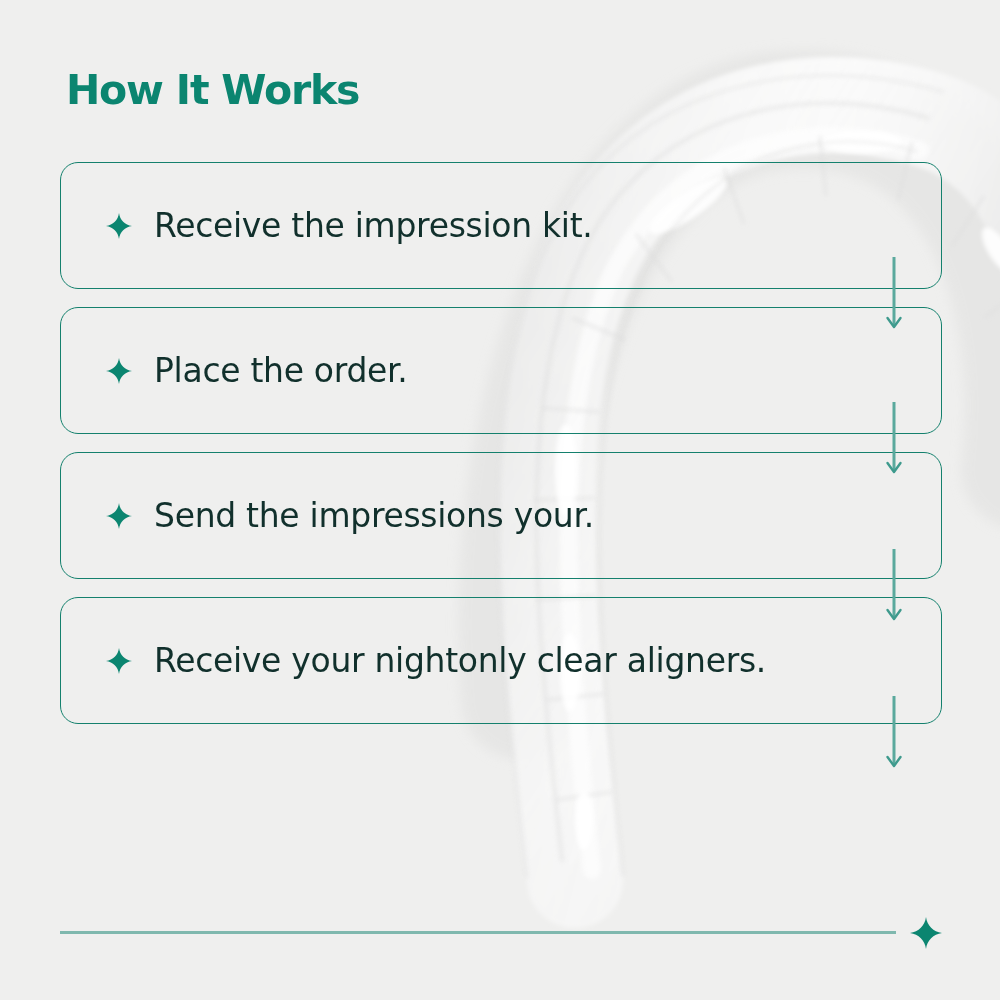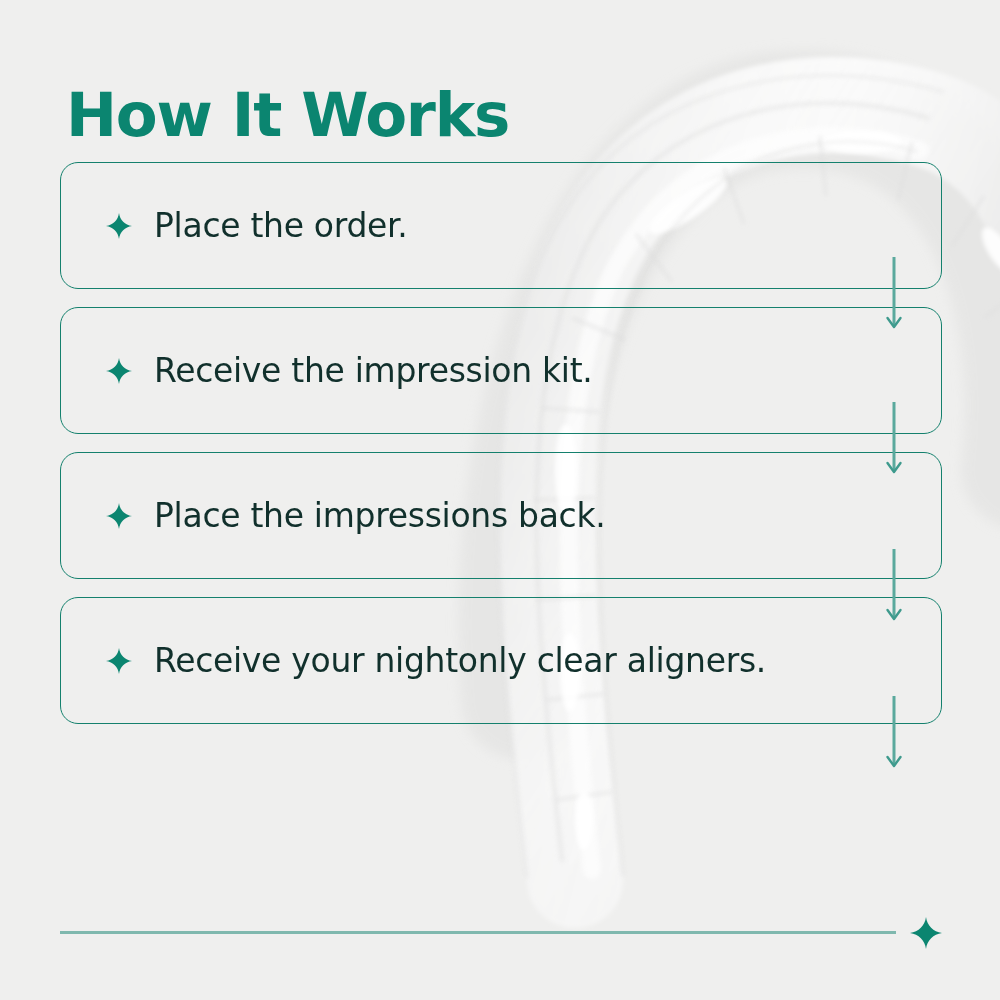--- a/index.html
+++ b/index.html
@@ -34,21 +34,21 @@
   }
 
   
   #page-title {
     position: absolute;
     left: 66px;
     top: 42px;
     z-index: 5;
     font-family: "DejaVu Sans", sans-serif;
     font-weight: bold;
-    font-size: 61px;
+    font-size: 41px;
     letter-spacing: -1.2px;
     line-height: 1.05;
     color: #0b8570;
     white-space: nowrap;
   }
 
   
   #steps {
     position: absolute;
     left: 60px;
@@ -196,37 +196,37 @@
 
   <h1 id="page-title">How It Works</h1>
 
   <div id="steps">
 
     <div class="step-card">
       <svg class="step-bullet" viewBox="0 0 24 24" xmlns="http://www.w3.org/2000/svg">
         <path d="M12 0 C 12.9 6.6 17.4 11.1 24 12 C 17.4 12.9 12.9 17.4 12 24
                  C 11.1 17.4 6.6 12.9 0 12 C 6.6 11.1 11.1 6.6 12 0 Z" fill="#0b8570"></path>
       </svg>
+      <span class="step-label">Receive the impression kit.</span>
+    </div>
+
+    <div class="step-card">
+      <svg class="step-bullet" viewBox="0 0 24 24" xmlns="http://www.w3.org/2000/svg">
+        <path d="M12 0 C 12.9 6.6 17.4 11.1 24 12 C 17.4 12.9 12.9 17.4 12 24
+                 C 11.1 17.4 6.6 12.9 0 12 C 6.6 11.1 11.1 6.6 12 0 Z" fill="#0b8570"></path>
+      </svg>
       <span class="step-label">Place the order.</span>
     </div>
 
     <div class="step-card">
       <svg class="step-bullet" viewBox="0 0 24 24" xmlns="http://www.w3.org/2000/svg">
         <path d="M12 0 C 12.9 6.6 17.4 11.1 24 12 C 17.4 12.9 12.9 17.4 12 24
                  C 11.1 17.4 6.6 12.9 0 12 C 6.6 11.1 11.1 6.6 12 0 Z" fill="#0b8570"></path>
       </svg>
-      <span class="step-label">Receive the impression kit.</span>
-    </div>
-
-    <div class="step-card">
-      <svg class="step-bullet" viewBox="0 0 24 24" xmlns="http://www.w3.org/2000/svg">
-        <path d="M12 0 C 12.9 6.6 17.4 11.1 24 12 C 17.4 12.9 12.9 17.4 12 24
-                 C 11.1 17.4 6.6 12.9 0 12 C 6.6 11.1 11.1 6.6 12 0 Z" fill="#0b8570"></path>
-      </svg>
-      <span class="step-label">Place the impressions back.</span>
+      <span class="step-label">Send the impressions your.</span>
     </div>
 
 
     <div class="step-card">
       <svg class="step-bullet" viewBox="0 0 24 24" xmlns="http://www.w3.org/2000/svg">
         <path d="M12 0 C 12.9 6.6 17.4 11.1 24 12 C 17.4 12.9 12.9 17.4 12 24
                  C 11.1 17.4 6.6 12.9 0 12 C 6.6 11.1 11.1 6.6 12 0 Z" fill="#0b8570"></path>
       </svg>
       <span class="step-label">Receive your nightonly clear aligners.</span>
     </div>

